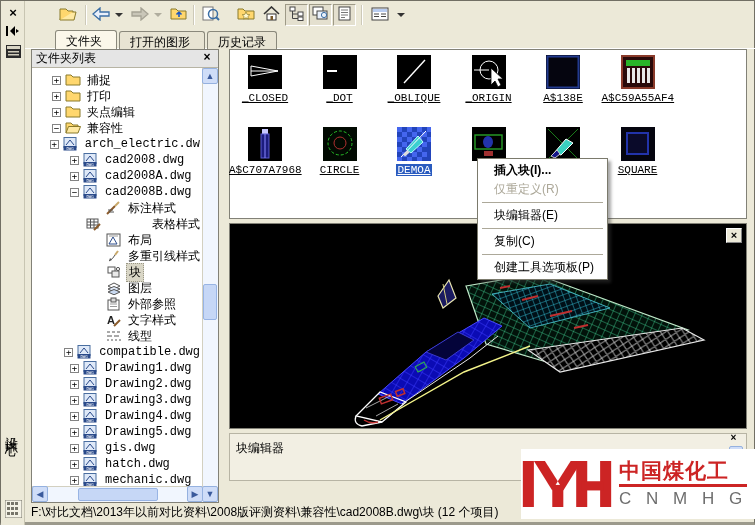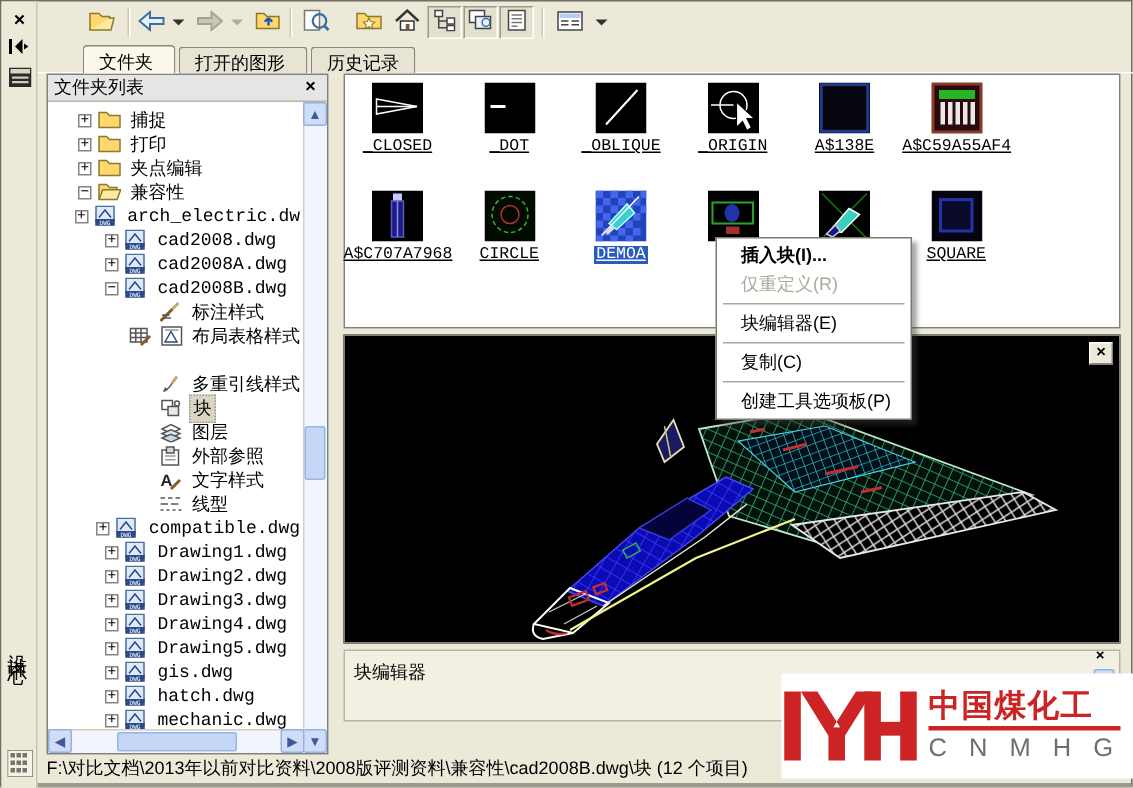--- a/index.html
+++ b/index.html
@@ -293,21 +293,21 @@
         </div>
         <div class="trow" style="top: 148px; left: 0px; width: 170px; gap: 44px;">
           <span style="display: inline-block; width: 74px;"></span>
           <span class="ticon"><svg width="15" height="14" viewBox="0 0 15 14">
               <rect x="1" y="2" width="11" height="9" fill="#fff" stroke="#555"></rect>
               <path d="M1 5 H12 M1 8 H12 M4.5 2 V11 M8 2 V11" stroke="#555"></path>
               <path d="M8 13 L14 7" stroke="#8a5a2a" stroke-width="2"></path>
             </svg></span>
           <span class="lbl">表格样式</span>
         </div>
-        <div class="trow" style="top: 148px; left: 0px; width: 162px; text-align: center;">
+        <div class="trow" style="top: 164px; left: 0px; width: 162px;">
           <span style="display: inline-block; width: 74px;"></span>
           <span class="ticon"><svg width="15" height="14" viewBox="0 0 15 14">
               <rect x="1" y="1" width="13" height="12" fill="#fff" stroke="#555"></rect>
               <path d="M3 11 L7 4 L11 11 Z" fill="none" stroke="#2a4a8a"></path>
               <path d="M3 3 H12" stroke="#999"></path>
             </svg></span>
           <span class="lbl">布局</span>
         </div>
         <div class="trow" style="top: 180px; left: 0px; width: 170px; text-align: right;">
           <span style="display: inline-block; width: 74px;"></span>

